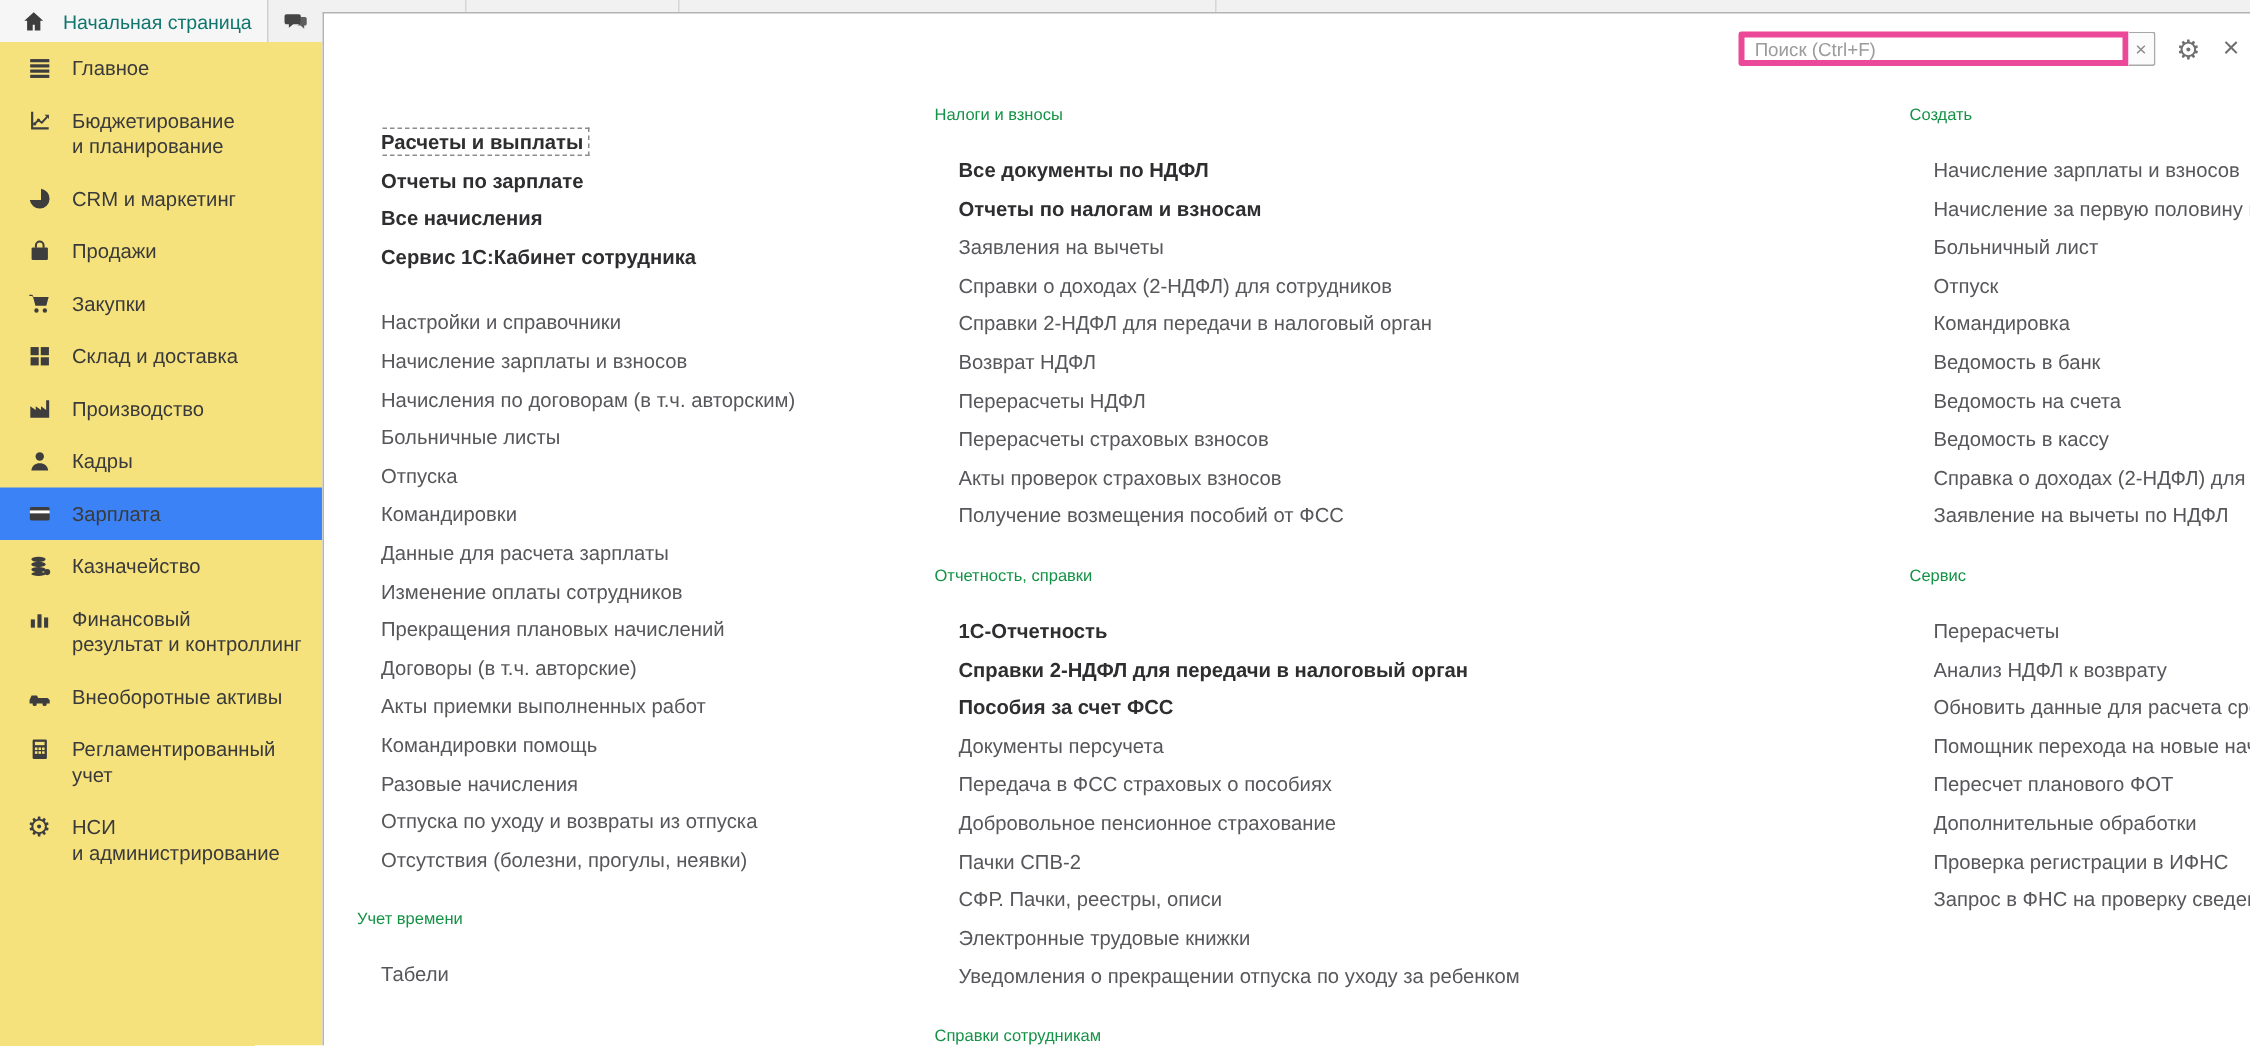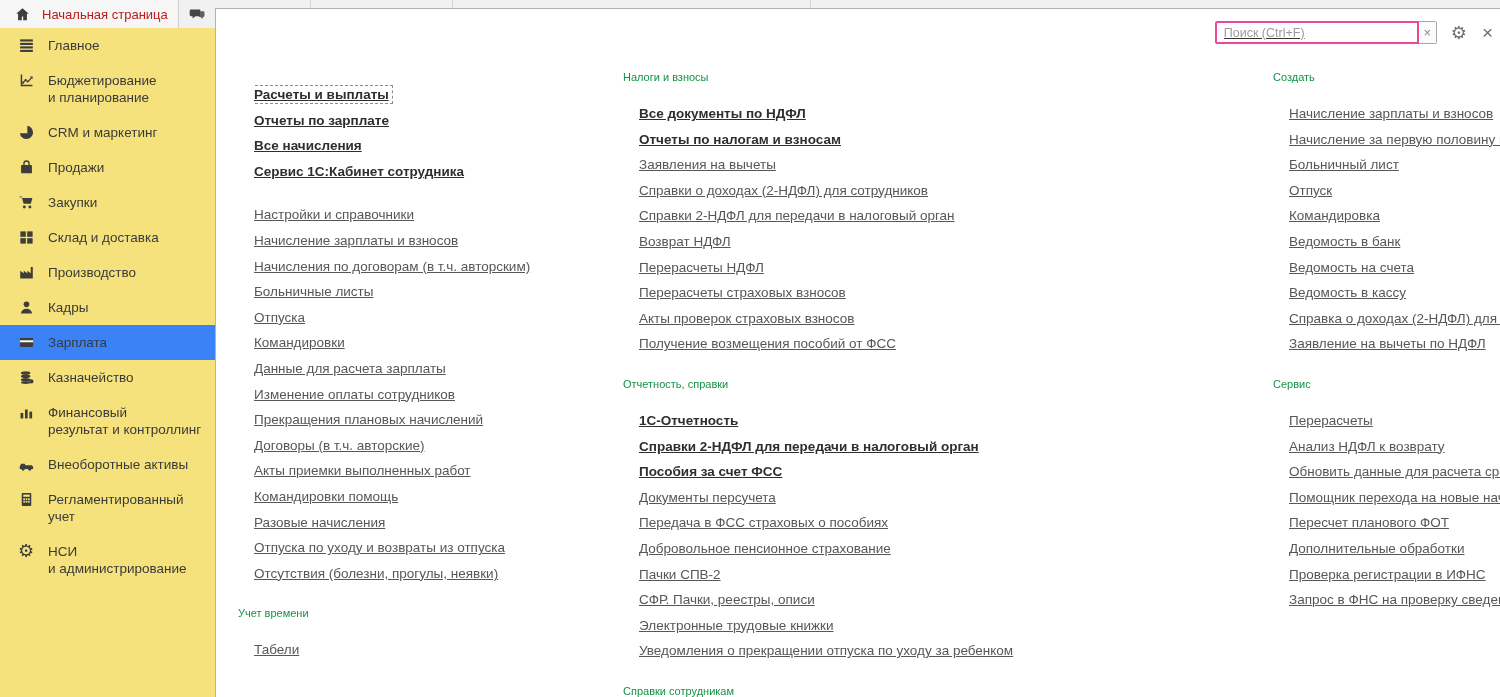--- a/index.html
+++ b/index.html
@@ -5,53 +5,53 @@
   html,body{margin:0;padding:0;}
   body{
     width:1500px;height:697px;position:relative;overflow:hidden;
     font-family:"Liberation Sans","DejaVu Sans",sans-serif;
     background:#ffffff;
   }
   
   .tabbar{position:absolute;top:0;left:0;right:0;height:28px;background:#f1f1f1;border-bottom:1px solid #cdcdcd;}
   .tab-home{position:absolute;left:0;top:0;width:179px;height:28px;display:flex;align-items:center;gap:11px;
     padding-left:14px;box-sizing:border-box;background:#f6f6f6;border-right:1px solid #cfcfcf;cursor:pointer;}
-  .tab-home span.lbl{font-size:13px;color:#b91c1c;}
+  .tab-home span.lbl{font-size:13px;color:#0f766e;}
   .chat-btn{position:absolute;left:180px;top:0;width:33px;height:28px;display:flex;align-items:center;justify-content:center;cursor:pointer;}
   .topsep{position:absolute;top:0;height:8px;width:1px;background:#d6d6d6;}
   
   .sidebar{position:absolute;top:28px;left:0;width:215px;bottom:0;background:#f6e27c;overflow:hidden;}
   .side-item{display:flex;align-items:flex-start;padding:9px 4px 9px 18px;cursor:pointer;}
   .side-item .icn{width:30px;flex:0 0 30px;display:flex;align-items:center;}
   .side-item .icn .gear-glyph{font-size:18px;line-height:17px;color:#3d3d3d;}
   .side-label{font-size:13.5px;color:#3a3a3a;line-height:17px;white-space:pre-line;}
   .side-item.selected{background:#3b82f6;}
   
   .panel{position:absolute;left:215px;top:8px;right:0;bottom:0;background:#ffffff;
     border-top:1px solid #b3b3b3;border-left:1px solid #b3b3b3;overflow:hidden;box-sizing:border-box;}
   
   .search-area{position:absolute;top:12px;right:7px;display:flex;align-items:center;}
   .search-box{display:flex;}
-  input.search{width:204px;height:23px;box-sizing:border-box;border:2px solid #ec4899;border-radius:2px 0 0 2px;
-    font-size:12.5px;padding:0 7px;color:#333;font-family:inherit;outline:none;text-decoration:underline;}
+  input.search{width:260px;height:23px;box-sizing:border-box;border:4px solid #ec4899;border-radius:2px 0 0 2px;
+    font-size:12.5px;padding:0 7px;color:#333;font-family:inherit;outline:none;}
   input.search::placeholder{color:#9b9b9b;}
   .clear-btn{width:18px;height:23px;box-sizing:border-box;border:1px solid #a8a8a8;border-left:none;background:#fbfbfb;
     color:#8a8a8a;font-size:13px;display:flex;align-items:center;justify-content:center;border-radius:0 2px 2px 0;cursor:pointer;}
   .gear-btn{margin-left:14px;font-size:18px;color:#6f6f6f;cursor:pointer;line-height:18px;}
   .close-btn{margin-left:15px;font-size:19px;color:#6f6f6f;cursor:pointer;line-height:18px;}
   
   .col{position:absolute;top:59px;}
   #col0{left:22px;width:372px;}
   #col1{left:407px;width:645px;}
   #col2{left:1057px;width:229px;overflow:hidden;}
   .section{margin:0 0 18px 0;}
   .section.top-gap{margin-top:14px;}
   .sec-header{font-size:11px;color:#149246;line-height:19px;margin:0 0 14px 0;white-space:nowrap;}
   ul.items{list-style:none;margin:0;padding:0 0 0 16px;}
-  li.item{font-size:13.5px;color:#57575b;line-height:25.6px;height:25.6px;white-space:nowrap;overflow:hidden;cursor:pointer;text-decoration:underline;}
+  li.item{font-size:13.5px;color:#57575b;line-height:25.6px;height:25.6px;white-space:nowrap;overflow:hidden;cursor:pointer;}
   li.item.bold{font-weight:bold;color:#2e2e30;}
   li.item .lbl{display:inline;}
   li.item.focused .lbl{border:1px dashed #8c8c8c;padding:1px 3px;margin-left:-4px;}
   svg.ic{display:block;}
 </style>
 </head>
 <body>
 
 <div class="tabbar">
   <div class="tab-home">

